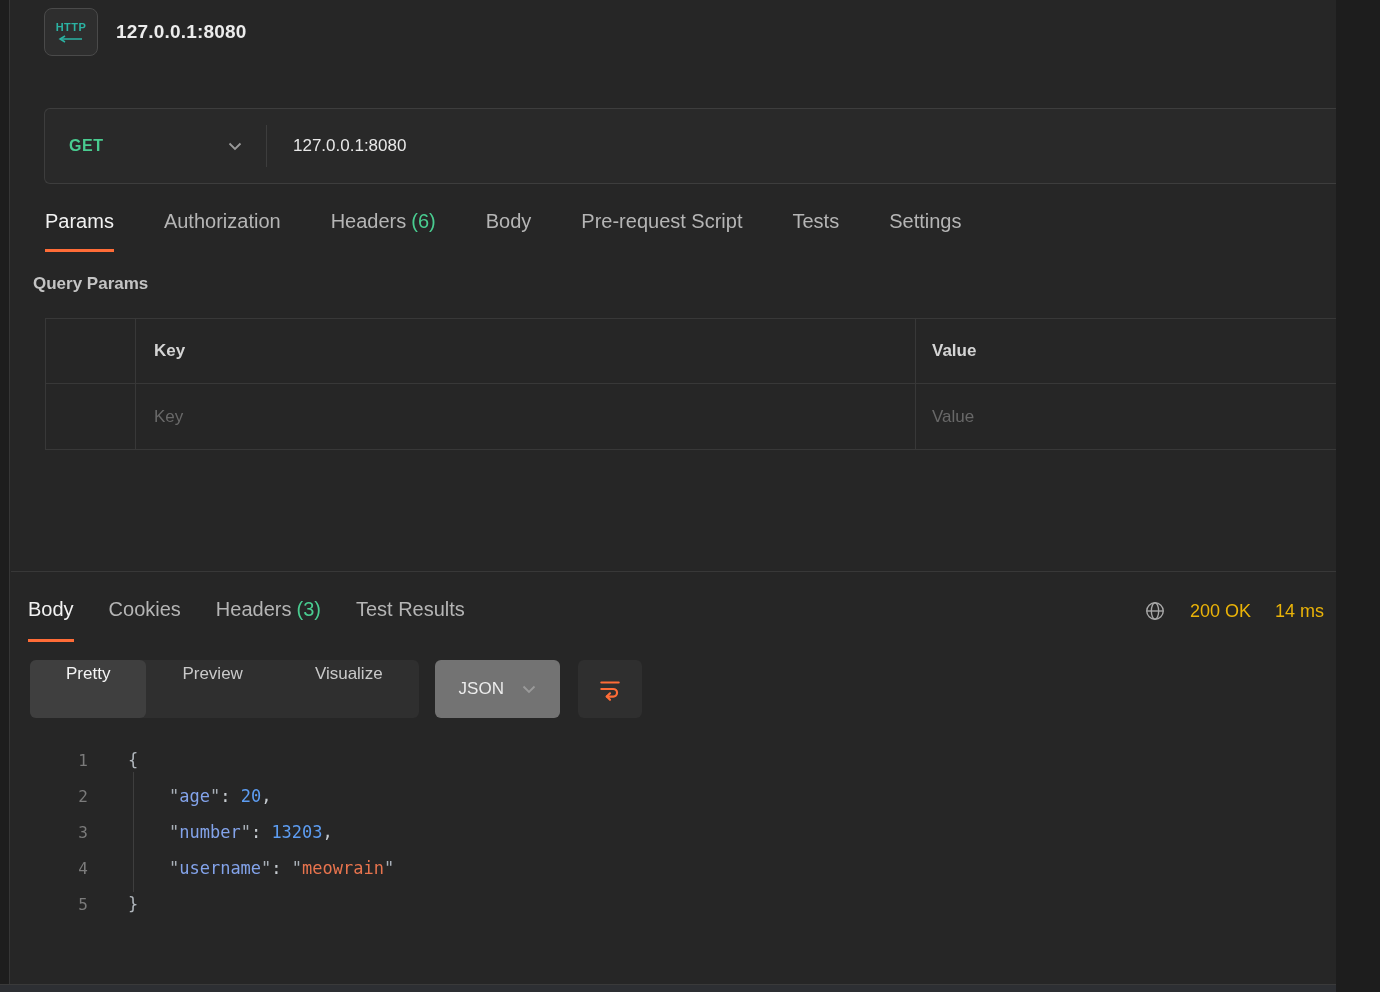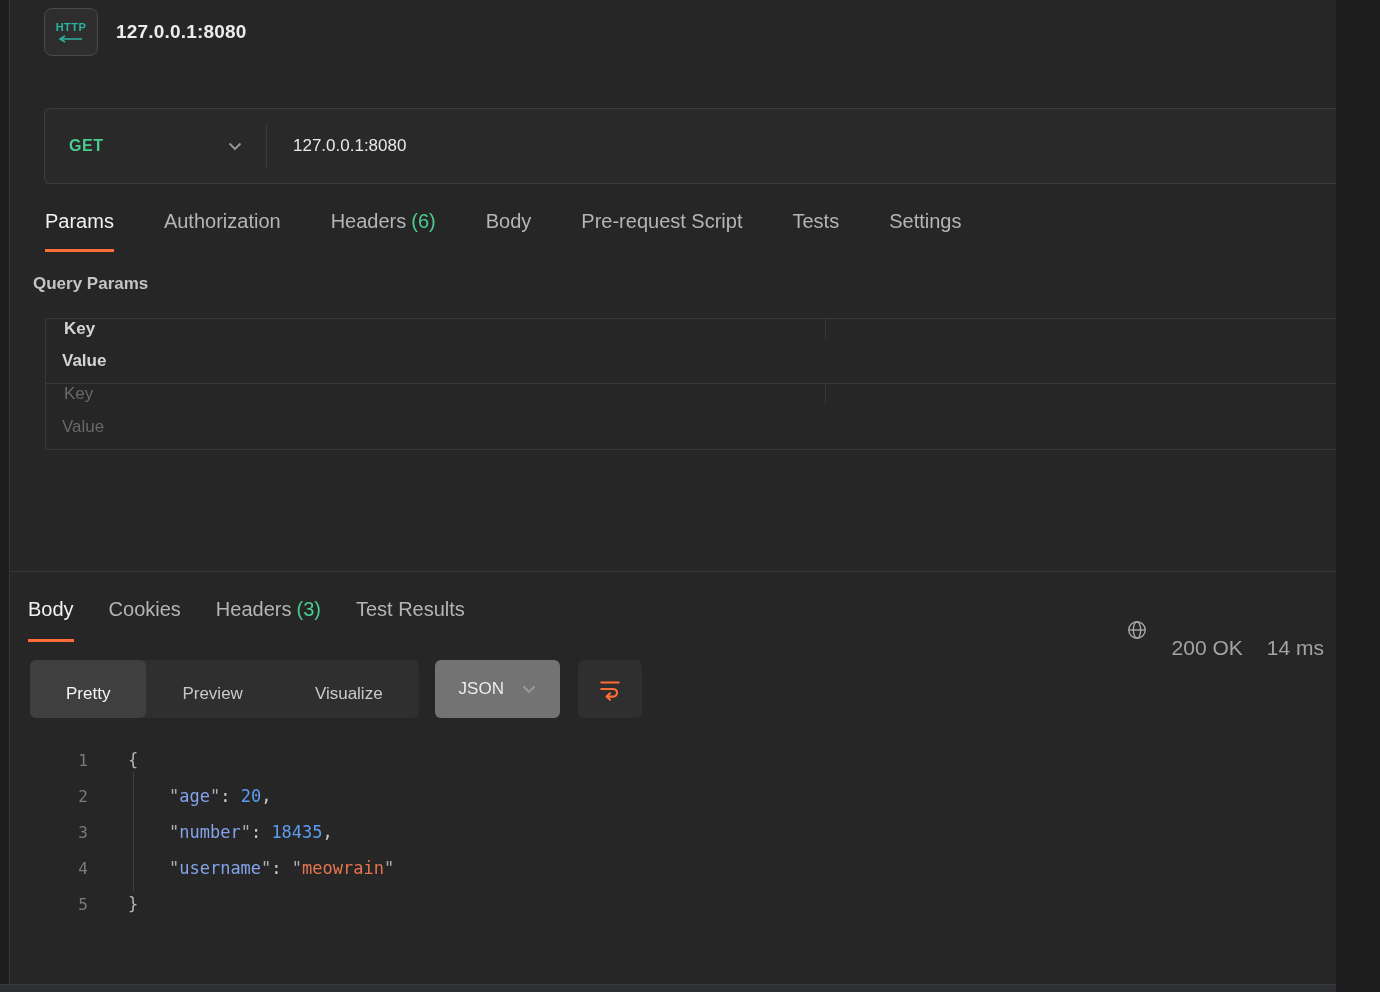--- a/index.html
+++ b/index.html
@@ -43,36 +43,36 @@
   .req-tabs .tab { padding-bottom:16px; }
   .resp-tabs .tab { padding-bottom:18px; }
   .tab.active { color:#f2f2f2; border-bottom:3px solid #ff6c37; }
   .tab .count { color:#49cc90; margin-left:5px; }
   
   .query-title { position:absolute; left:33px; top:274px; font-size:17px; font-weight:700; color:#c4c4c4; }
   .param-table {
     position:absolute; left:45px; top:318px; width:1335px;
     border:1px solid #383838; border-right:none;
   }
-  .t-row { display:flex; height:65px;flex-direction:column; }
+  .t-row { display:flex; height:65px; }
   .t-row.header { border-bottom:1px solid #383838; }
   .col-check { width:90px; border-right:1px solid #383838; }
   .col-key { width:780px; border-right:1px solid #383838; display:flex; align-items:center; padding-left:18px; }
   .col-value { flex:1; display:flex; align-items:center; padding-left:16px; }
   .th-text { font-size:17px; font-weight:700; color:#d4d4d4; }
   .ph-text { font-size:17px; color:#686868; }
   
   .section-divider { position:absolute; left:11px; top:571px; width:1369px; height:1px; background:#383838; }
   
   .resp-meta { position:absolute; right:12px; top:600px; display:flex; align-items:center; gap:24px; }
-  .status-text, .time-text { color:#a3a3a3; font-size:21px;margin-top:36px; }
+  .status-text, .time-text { color:#eab308; font-size:18px; }
   
   .view-row { position:absolute; left:30px; top:660px; display:flex; align-items:center; }
   .seg-group { display:flex; background:#2f2f2f; border-radius:6px; height:58px; align-items:stretch; }
-  .seg { display:flex; align-items:flex-end; padding:14px 36px; font-size:17px; color:#c9c9c9; cursor:pointer; border-radius:6px; }
+  .seg { display:flex; align-items:flex-start; padding:4px 36px; font-size:17px; color:#c9c9c9; cursor:pointer; border-radius:6px; }
   .seg.active { background:#3f3f3f; color:#f5f5f5; }
   .json-btn {
     margin-left:16px; height:58px; background:#737373; border-radius:6px;
     display:flex; align-items:center; gap:18px; padding:0 24px; cursor:pointer;
   }
   .json-label { font-size:17px; color:#ececec; }
   .wrap-btn {
     margin-left:18px; width:64px; height:58px; background:#2f2f2f; border-radius:6px;
     display:flex; align-items:center; justify-content:center; cursor:pointer;
   }
@@ -204,21 +204,21 @@
         <div class="code-line">
           <span class="ln">1</span>
           <span class="code-content"><span class="tk-brace">{</span></span>
         </div>
         <div class="code-line">
           <span class="ln">2</span>
           <span class="code-content"><span class="tk-plain">    </span><span class="tk-quote">"</span><span class="tk-key">age</span><span class="tk-quote">"</span><span class="tk-plain">:</span><span class="tk-plain"> </span><span class="tk-number">20</span><span class="tk-plain">,</span></span>
         </div>
         <div class="code-line">
           <span class="ln">3</span>
-          <span class="code-content"><span class="tk-plain">    </span><span class="tk-quote">"</span><span class="tk-key">number</span><span class="tk-quote">"</span><span class="tk-plain">:</span><span class="tk-plain"> </span><span class="tk-number">18435</span><span class="tk-plain">,</span></span>
+          <span class="code-content"><span class="tk-plain">    </span><span class="tk-quote">"</span><span class="tk-key">number</span><span class="tk-quote">"</span><span class="tk-plain">:</span><span class="tk-plain"> </span><span class="tk-number">13203</span><span class="tk-plain">,</span></span>
         </div>
         <div class="code-line">
           <span class="ln">4</span>
           <span class="code-content"><span class="tk-plain">    </span><span class="tk-quote">"</span><span class="tk-key">username</span><span class="tk-quote">"</span><span class="tk-plain">:</span><span class="tk-plain"> </span><span class="tk-quote">"</span><span class="tk-string">meowrain</span><span class="tk-quote">"</span></span>
         </div>
         <div class="code-line">
           <span class="ln">5</span>
           <span class="code-content"><span class="tk-brace">}</span></span>
         </div>
       </div>

